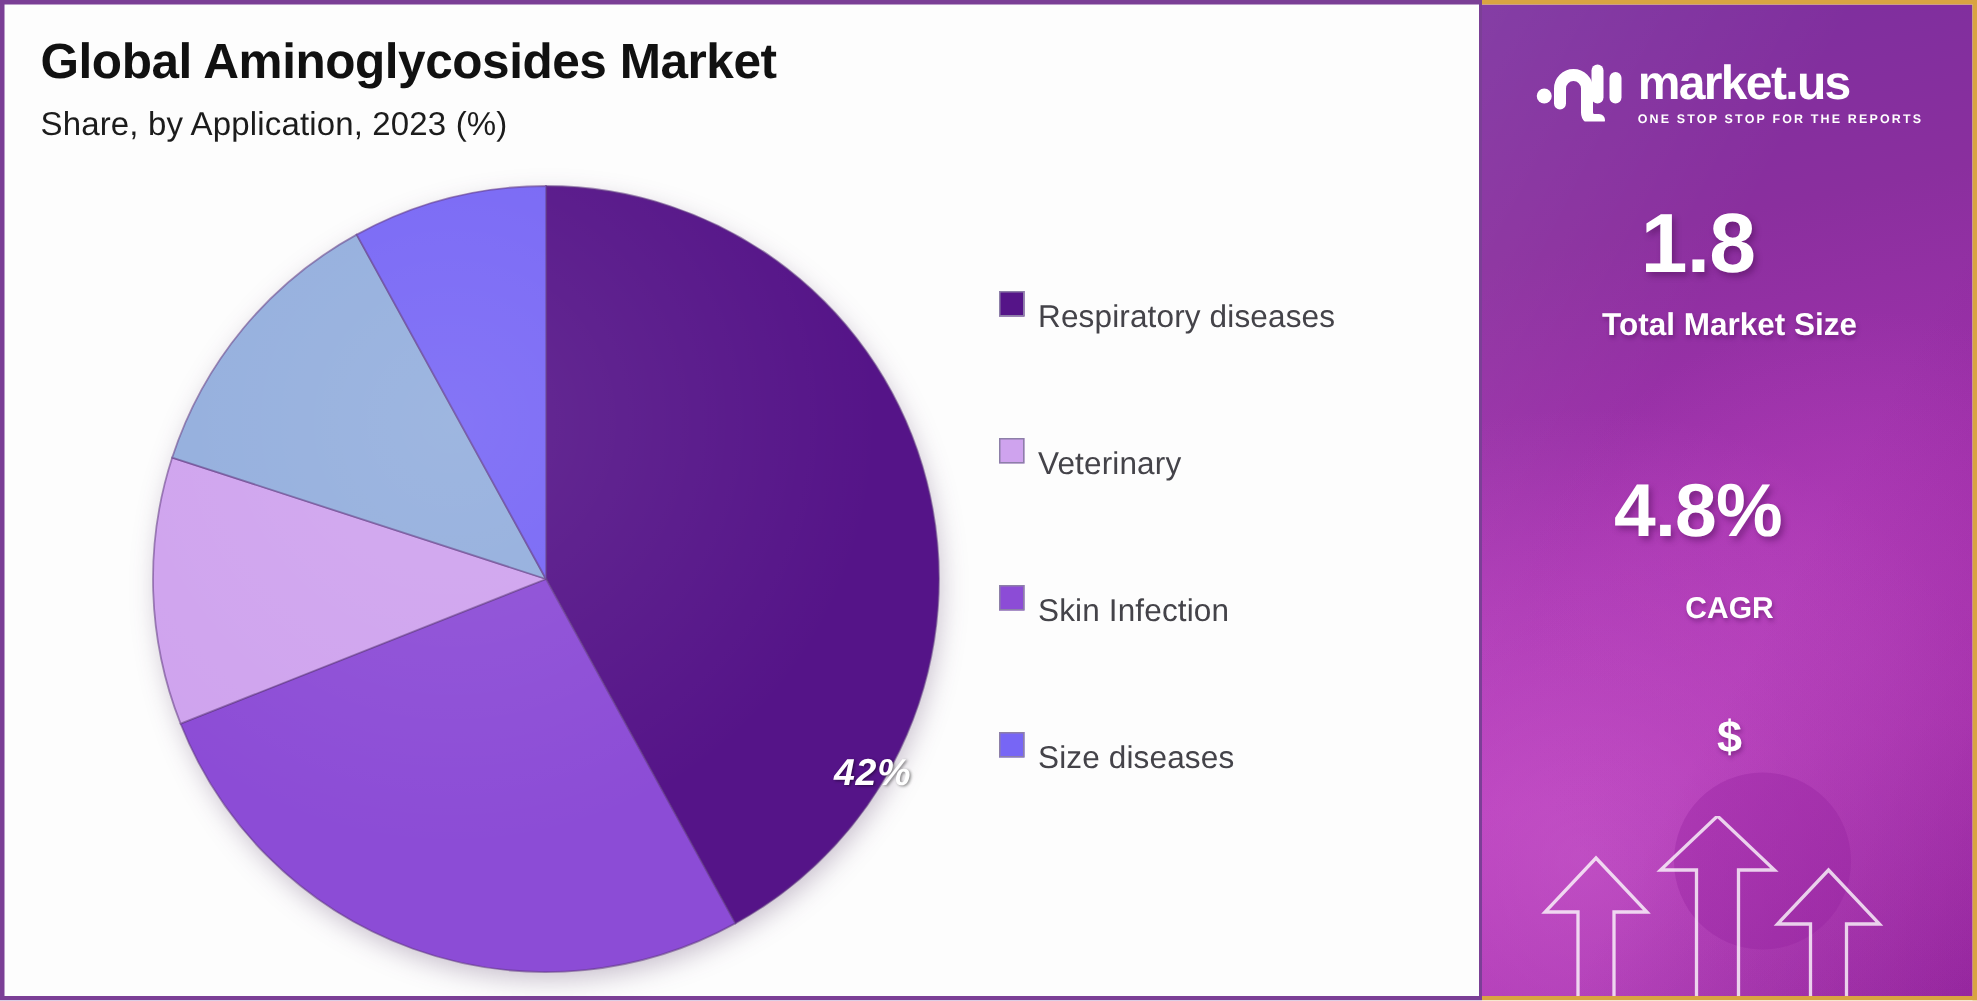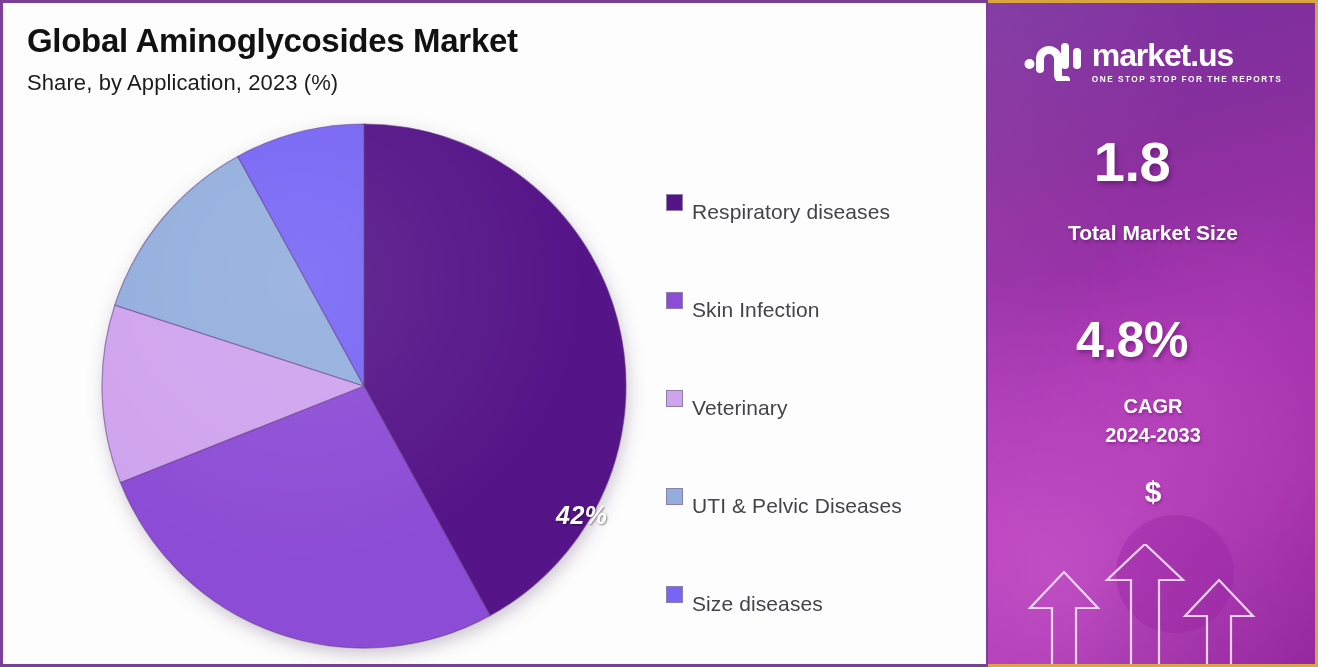--- a/index.html
+++ b/index.html
@@ -169,21 +169,21 @@
   .stat-caption {
     position: absolute;
     left: 0; width: 330px;
     text-align: center;
     color: #ffffff;
     font-weight: bold;
     font-size: 21px;
     line-height: 1.43;
     text-shadow: 1px 2px 3px rgba(70,10,80,0.4);
   }
-  .cap-1 { top: 215px; }
+  .cap-1 { top: 199px; }
   .stat-value-2 { top: 308px; font-size: 50px; letter-spacing: -0.5px; }
   .cap-2 { top: 389px; font-size: 20px; }
 
   .dollar {
     position: absolute;
     left: 0; width: 330px;
     top: 472px;
     text-align: center;
     font-size: 30px;
     font-weight: bold;
@@ -230,33 +230,29 @@
     </div>
 
     <div class="legend">
 
       <div class="legend-item">
         <span class="legend-swatch" style="background-color: rgb(85, 20, 136);"></span>
         <span class="legend-text">Respiratory diseases</span>
       </div>
 
       <div class="legend-item">
+        <span class="legend-swatch" style="background-color: rgb(207, 163, 238);"></span>
+        <span class="legend-text">Veterinary</span>
+      </div>
+
+      <div class="legend-item">
         <span class="legend-swatch" style="background-color: rgb(140, 76, 214);"></span>
         <span class="legend-text">Skin Infection</span>
       </div>
 
-      <div class="legend-item">
-        <span class="legend-swatch" style="background-color: rgb(207, 163, 238);"></span>
-        <span class="legend-text">Veterinary</span>
-      </div>
-
-      <div class="legend-item">
-        <span class="legend-swatch" style="background-color: rgb(147, 174, 221);"></span>
-        <span class="legend-text">UTI &amp; Pelvic Diseases</span>
-      </div>
 
       <div class="legend-item">
         <span class="legend-swatch" style="background-color: rgb(119, 102, 245);"></span>
         <span class="legend-text">Size diseases</span>
       </div>
 
     </div>
   </div>
 
   <div class="brand-panel">
@@ -281,21 +277,20 @@
     <div class="stat-big stat-value-1">1.8</div>
 
     <div class="stat-caption cap-1">
       <div>Total Market Size</div>
     </div>
 
     <div class="stat-big stat-value-2">4.8%</div>
 
     <div class="stat-caption cap-2">
       <div>CAGR</div>
-      <div>2024-2033</div>
     </div>
 
     <div class="dollar">$</div>
 
     <svg class="arrows" viewBox="0 0 330 120">
       <path d="M64 120 V64 H42 L76 28 L110 64 H88 V120" fill="none" stroke="#ffffff" stroke-opacity="0.78" stroke-width="2.2"></path>
       <path d="M143 120 V36 H119 L157 0 L195 36 H171 V120" fill="none" stroke="#ffffff" stroke-opacity="0.78" stroke-width="2.2"></path>
       <path d="M219 120 V72 H197 L231 36 L265 72 H243 V120" fill="none" stroke="#ffffff" stroke-opacity="0.78" stroke-width="2.2"></path>
     </svg>
   </div>

